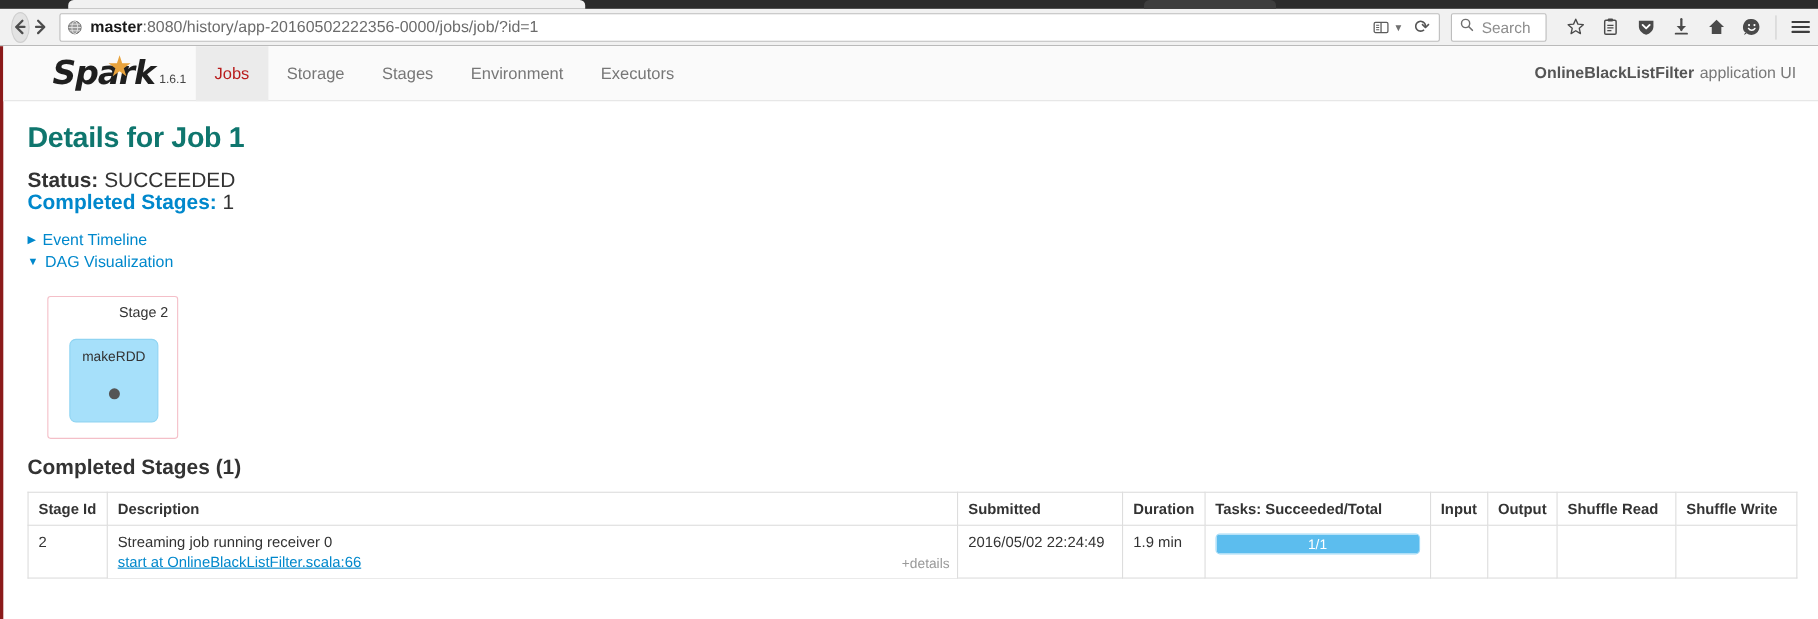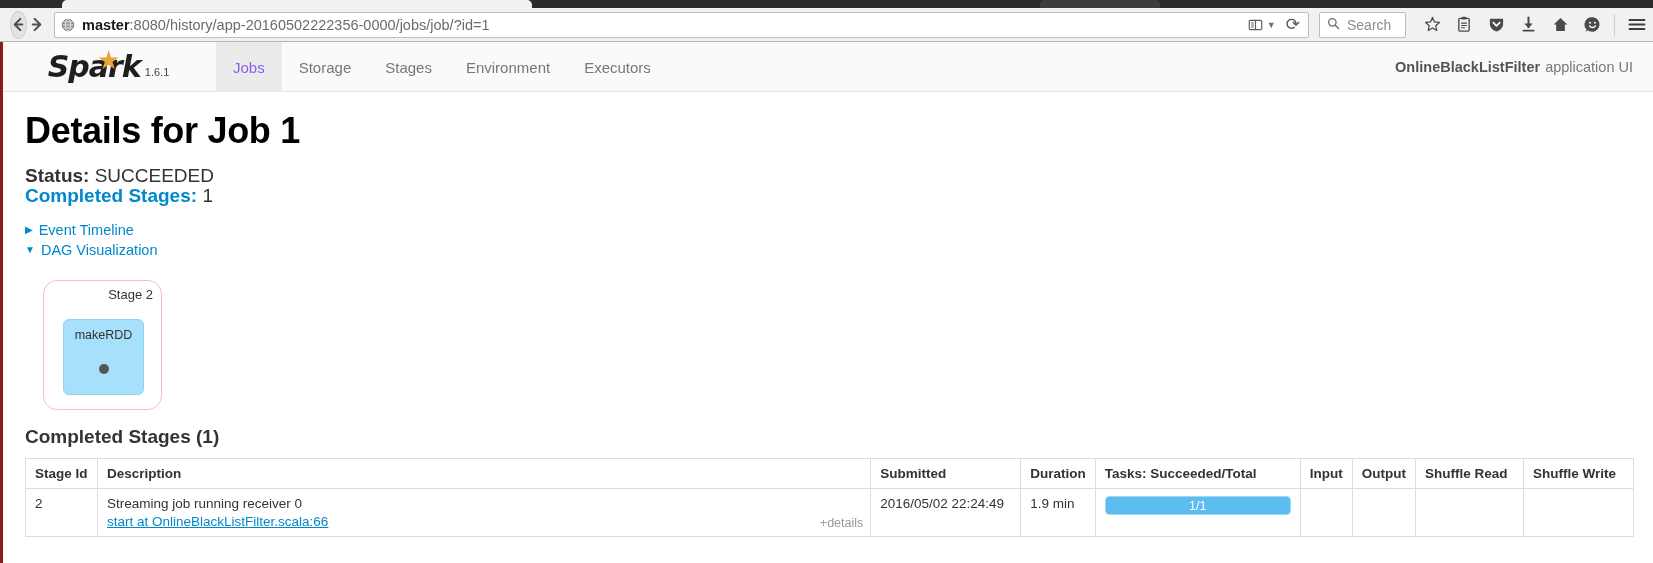--- a/index.html
+++ b/index.html
@@ -152,40 +152,39 @@
   }
   .spark-tab {
     display: flex; align-items: center;
     padding: 0 17px;
     font-size: 15px;
     color: #0088cc;
     height: 50px;
   }
   .spark-tab.active {
     background: #ebebeb;
-    color: #8b5cf6;
-    margin-left: 38px;
+    color: #b91c1c;
   }
   .spark-tab:not(.active) { color: #777; }
   #app-ui-label {
     margin-left: auto;
     display: flex; align-items: center;
     padding-right: 20px;
     font-size: 14.5px;
     color: #777;
   }
   #app-ui-label b { color: #555; font-weight: bold; margin-right: 5px; margin-left: 39px; }
 
   #content {
     padding: 18px 22px 0 22px;
   }
   #page-title {
-    font-size: 36px;
+    font-size: 26px;
     font-weight: bold;
-    color: #000000;
+    color: #0f766e;
     margin: 0 0 14px 0;
     letter-spacing: -0.3px;
   }
   .meta-line {
     font-size: 19px;
     color: #333;
     line-height: 20px;
   }
   .meta-line .k { font-weight: bold; }
   .meta-line .k.link { color: #0088cc; }
@@ -209,21 +208,21 @@
     margin-top: 12px;
     position: relative;
     width: 1609px;
     height: 148px;
   }
   #dag-stage-box {
     position: absolute;
     left: 18px; top: 8px;
     width: 119px; height: 130px;
     border: 1px solid #f4bfc8;
-    border-radius: 14px;
+    border-radius: 3px;
     background: #ffffff;
   }
   #dag-stage-label {
     position: absolute;
     right: 8px; top: 6px;
     font-size: 13px;
     color: #333;
   }
   #dag-rdd-box {
     position: absolute;

